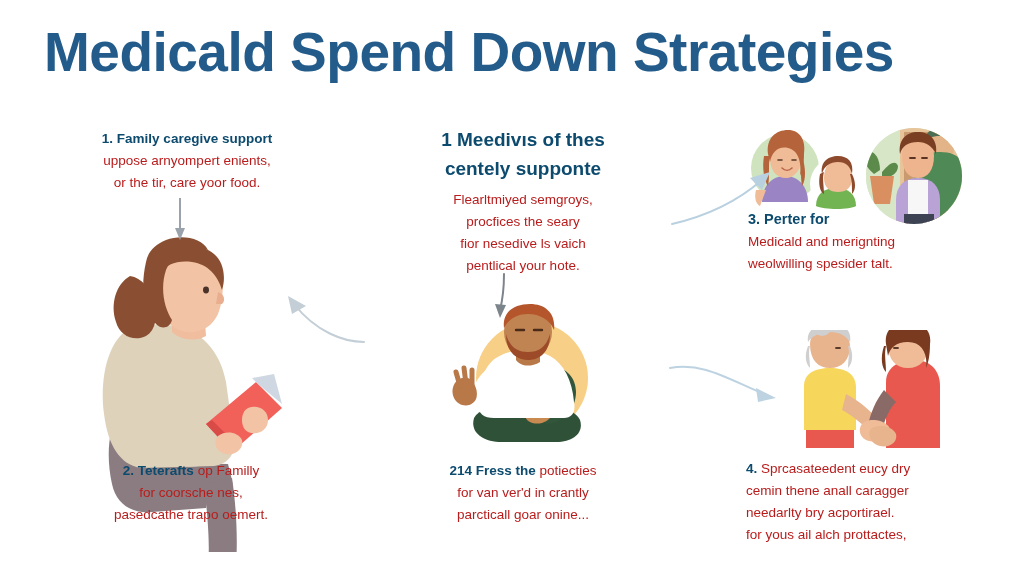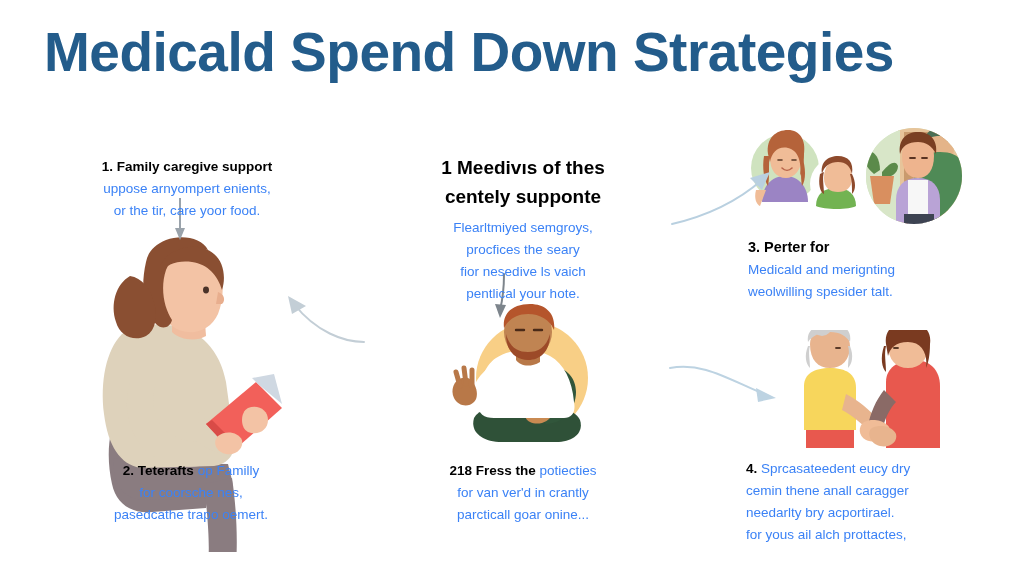--- a/index.html
+++ b/index.html
@@ -36,25 +36,24 @@
   
   .tblock {
     position: absolute;
     color: #3c3c3c;
     font-size: 13.5px;
     line-height: 1.62;
     text-align: center;
   }
   .tblock .hd {
     font-weight: bold;
-    color: #000000;
-    margin-top: 28px;
+    color: #0c4a6e;
   }
   .tblock .bd {
-    color: #3b82f6;
+    color: #b91c1c;
   }
   .tb-tl { left: 62px;  top: 128px; width: 250px; }
   .tb-tc { left: 418px; top: 126px; width: 210px; }
   .tb-tc .hd { display:block; font-size: 19px; line-height: 1.5; margin-bottom: 6px; }
   .tb-tr { left: 748px; top: 208px; width: 240px; text-align: left; }
   .tb-tr .hd { font-size: 14.5px; }
   .tb-bl { left: 62px;  top: 460px; width: 258px; }
   .tb-bc { left: 408px; top: 460px; width: 230px; }
   .tb-br { left: 746px; top: 458px; width: 250px; text-align: left; }
 
@@ -295,21 +294,21 @@
     <div>
       <span class="hd">2. Teterafts</span>
       <span class="bd">op           Familly</span>
     </div>
     <div class="bd">for coorsche        nes,</div>
     <div class="bd">pasedcathe trapo      oemert.</div>
   </div>
 
   <div class="tblock tb-bc">
     <div>
-      <span class="hd">218 Fress the</span>
+      <span class="hd">214 Fress the</span>
       <span class="bd">potiecties</span>
     </div>
     <div class="bd">for van ver'd in crantly</div>
     <div class="bd">parcticall goar onine...</div>
   </div>
 
   <div class="tblock tb-br">
     <div>
       <span class="hd">4.</span>
       <span class="bd">Sprcasateedent eucy dry</span>

